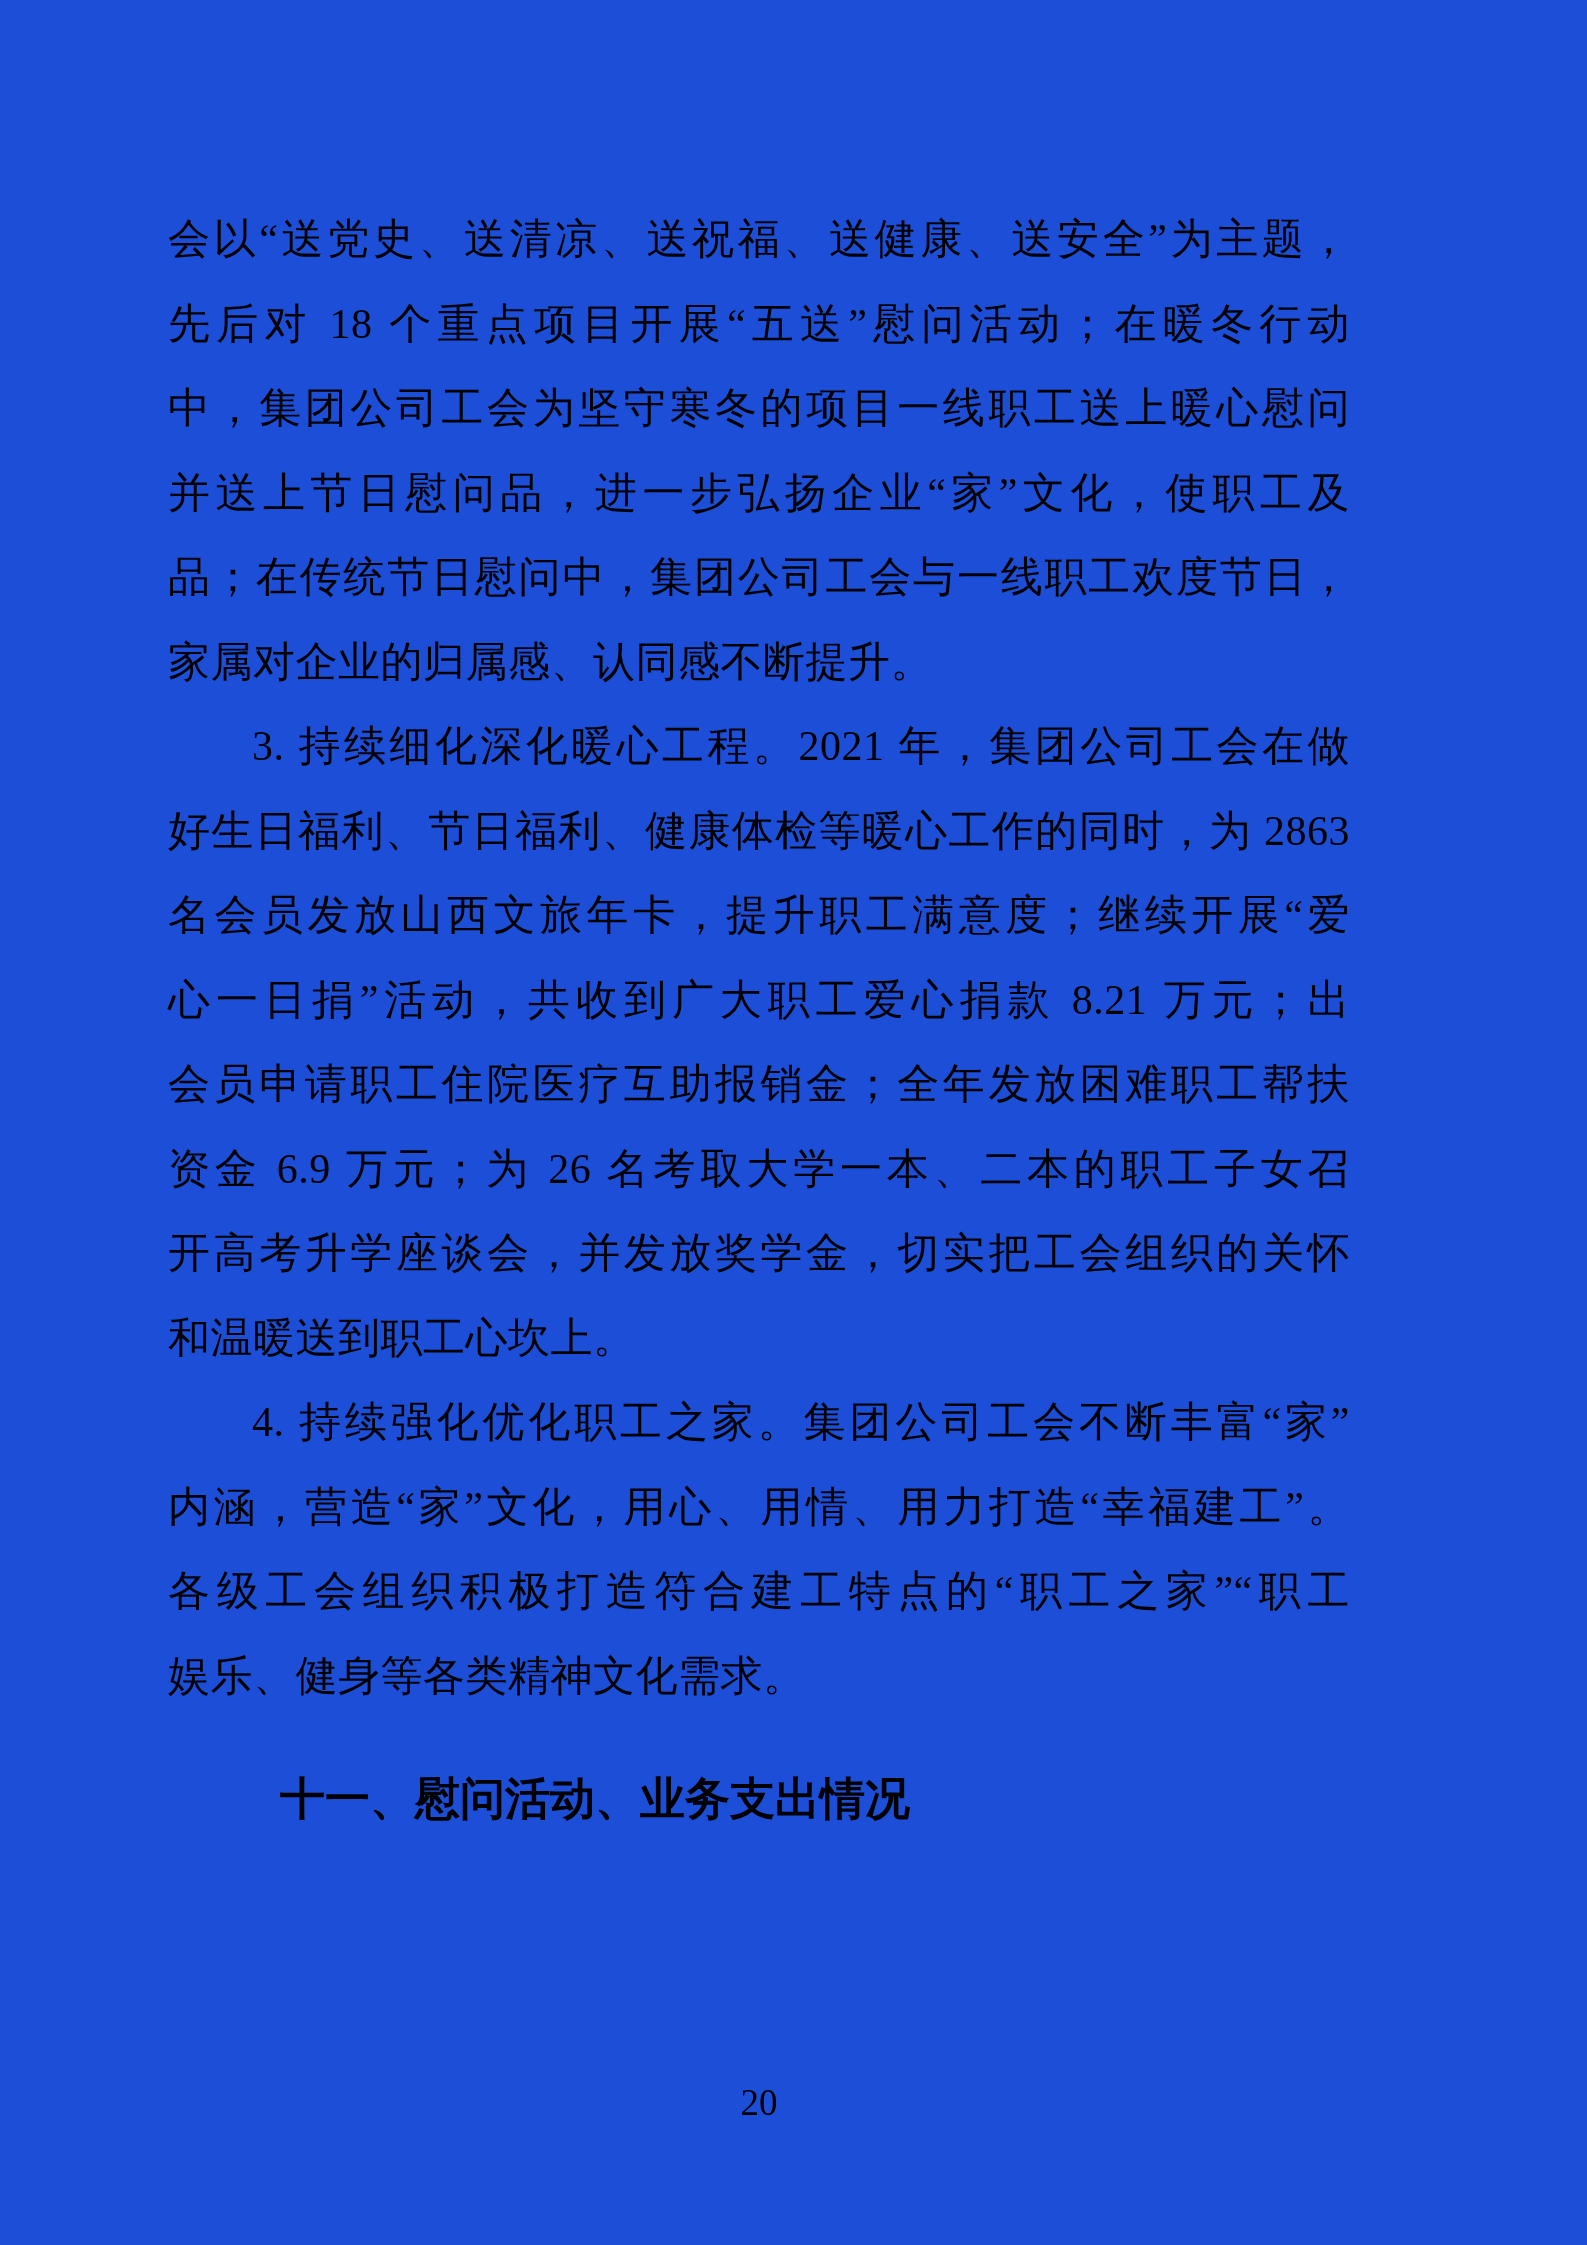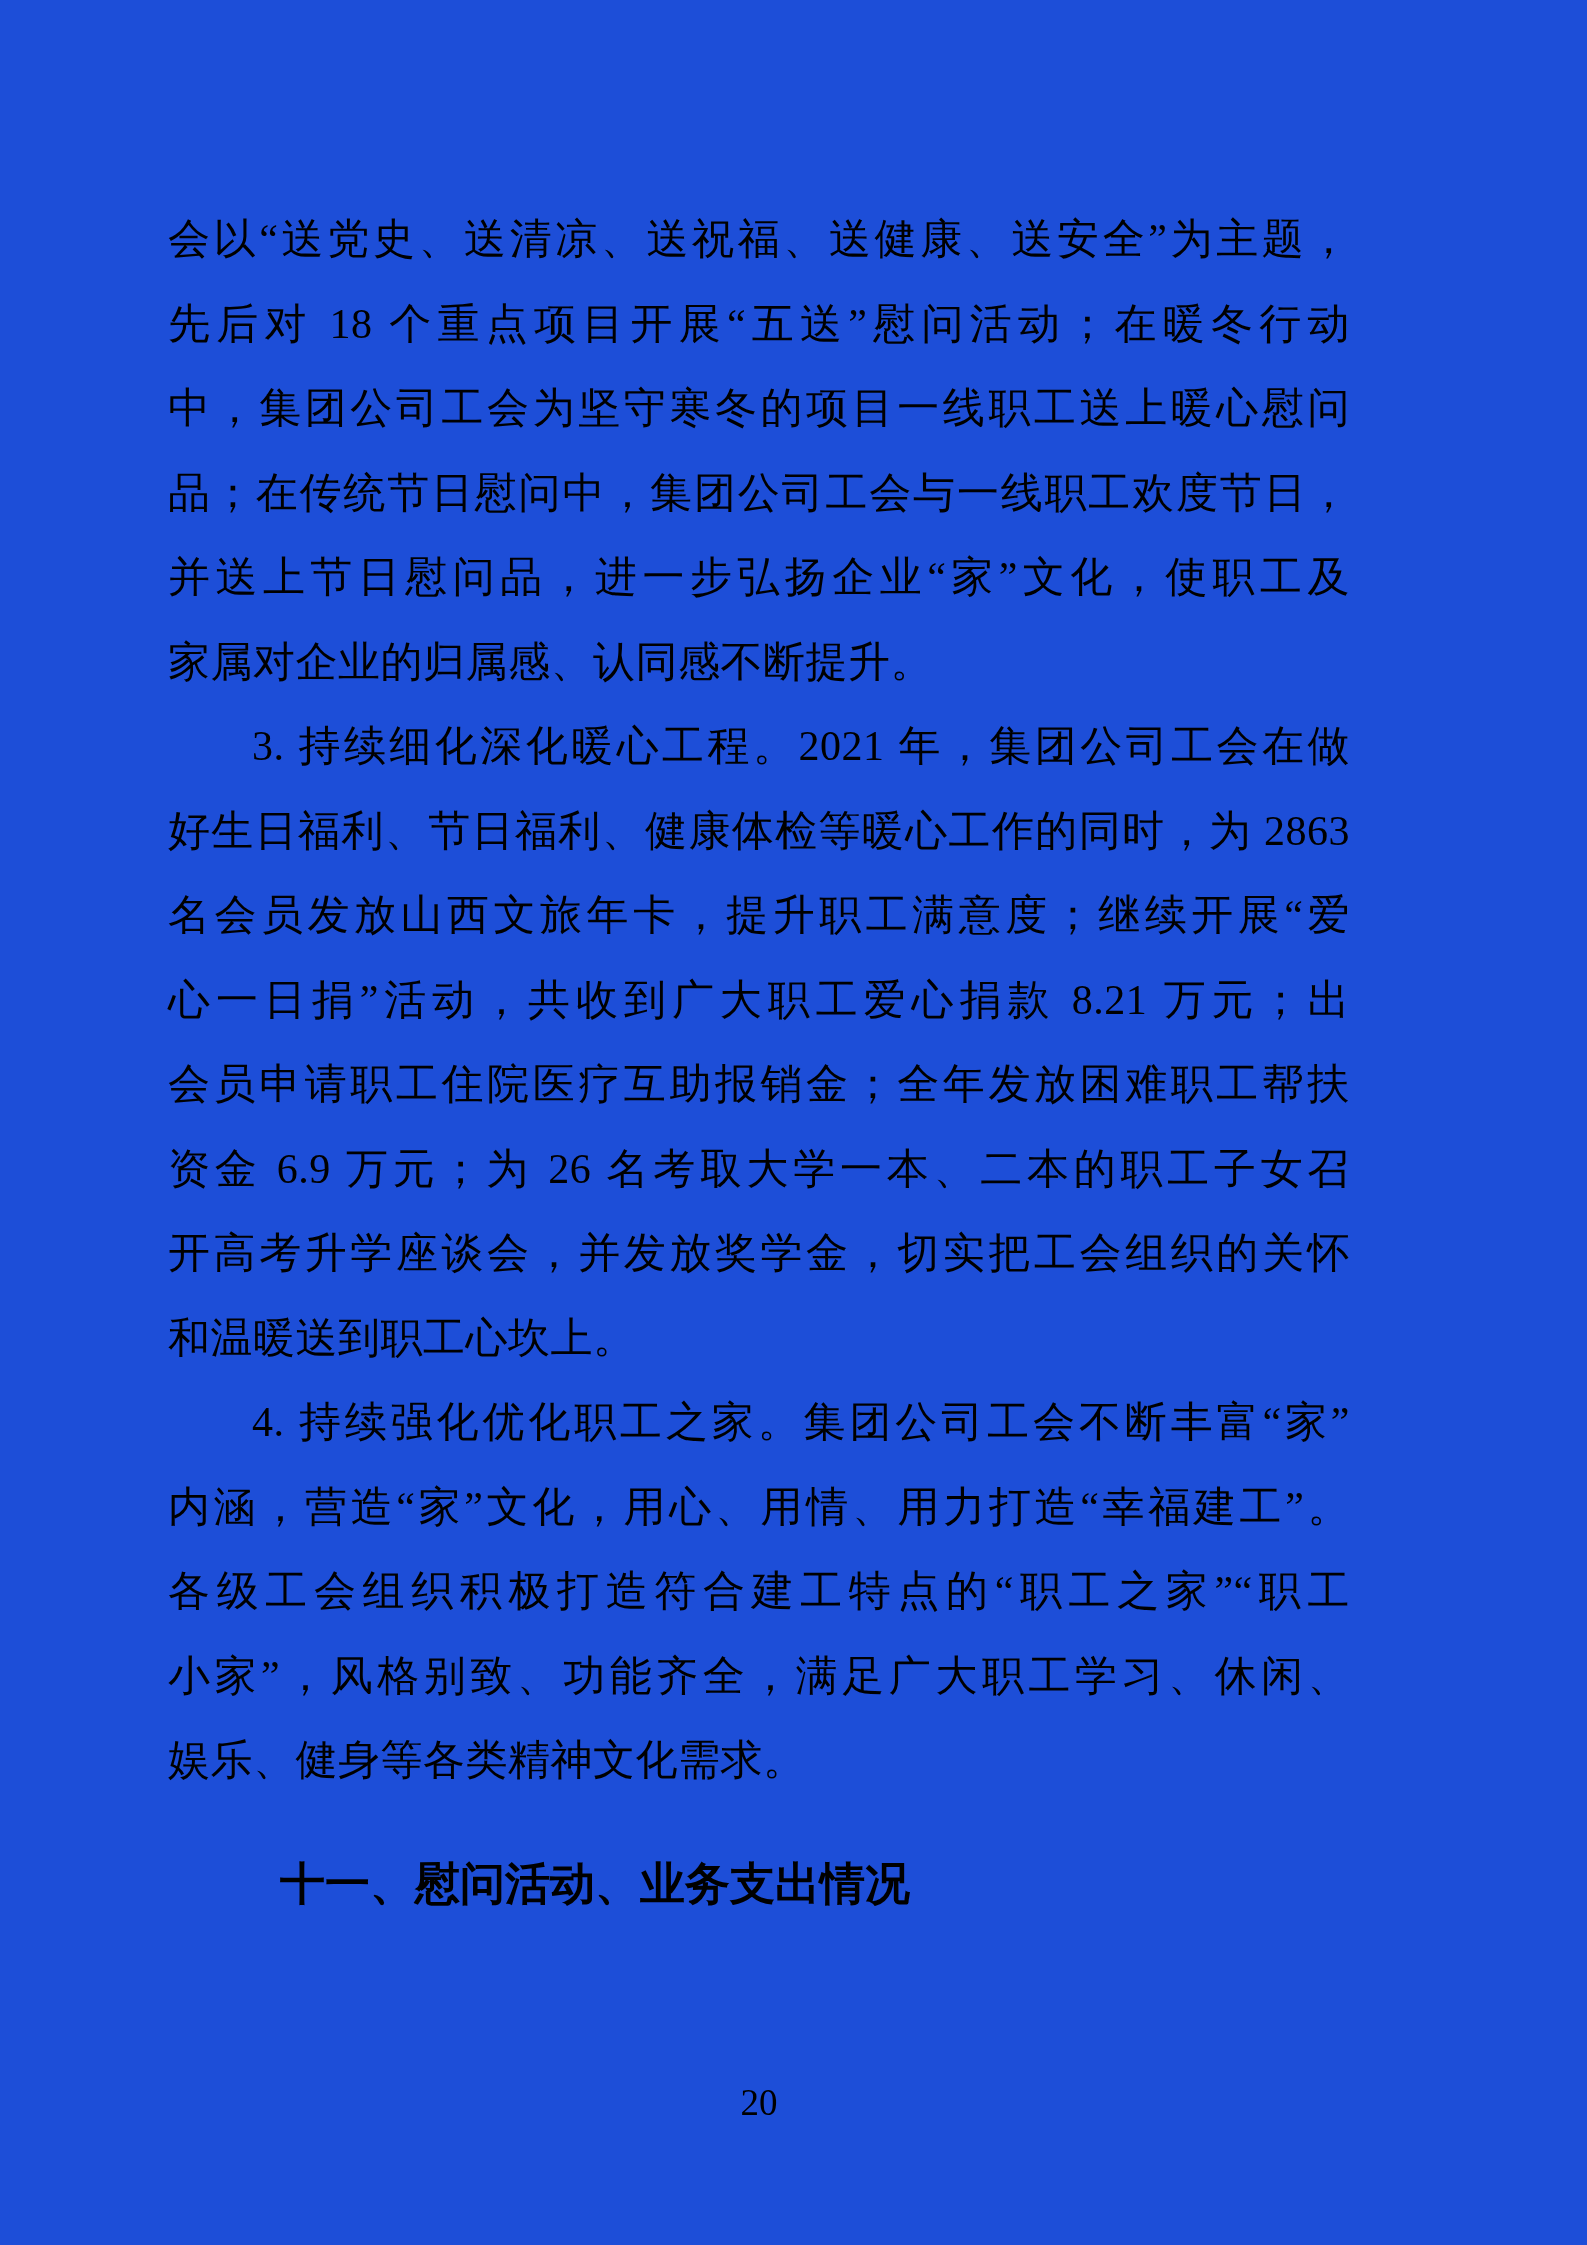--- a/index.html
+++ b/index.html
@@ -60,36 +60,35 @@
 </style>
 </head>
 <body>
 
 <div class="page">
   <div class="text-block">
 
     <div class="line">会以“送党史、送清凉、送祝福、送健康、送安全”为主题，</div>
     <div class="line">先后对 18 个重点项目开展“五送”慰问活动；在暖冬行动</div>
     <div class="line">中，集团公司工会为坚守寒冬的项目一线职工送上暖心慰问</div>
+    <div class="line">并送上节日慰问品，进一步弘扬企业“家”文化，使职工及</div>
     <div class="line">品；在传统节日慰问中，集团公司工会与一线职工欢度节日，</div>
-    <div class="line">并送上节日慰问品，进一步弘扬企业“家”文化，使职工及</div>
     <div class="line last">家属对企业的归属感、认同感不断提升。</div>
 
     <div class="line indent">3. 持续细化深化暖心工程。2021 年，集团公司工会在做</div>
     <div class="line">好生日福利、节日福利、健康体检等暖心工作的同时，为 2863</div>
     <div class="line">名会员发放山西文旅年卡，提升职工满意度；继续开展“爱</div>
     <div class="line">心一日捐”活动，共收到广大职工爱心捐款 8.21 万元；出</div>
     <div class="line">会员申请职工住院医疗互助报销金；全年发放困难职工帮扶</div>
     <div class="line">资金 6.9 万元；为 26 名考取大学一本、二本的职工子女召</div>
     <div class="line">开高考升学座谈会，并发放奖学金，切实把工会组织的关怀</div>
     <div class="line last">和温暖送到职工心坎上。</div>
 
     <div class="line indent">4. 持续强化优化职工之家。集团公司工会不断丰富“家”</div>
     <div class="line">内涵，营造“家”文化，用心、用情、用力打造“幸福建工”。</div>
     <div class="line">各级工会组织积极打造符合建工特点的“职工之家”“职工</div>
-    <div class="line">小家”，风格别致、功能齐全，满足广大职工学习、休闲、</div>
     <div class="line last">娱乐、健身等各类精神文化需求。</div>
 
     <h2 class="heading">十一、慰问活动、业务支出情况</h2>
   </div>
 
   <div class="page-number">20</div>
 </div>
 
 </body></html>

